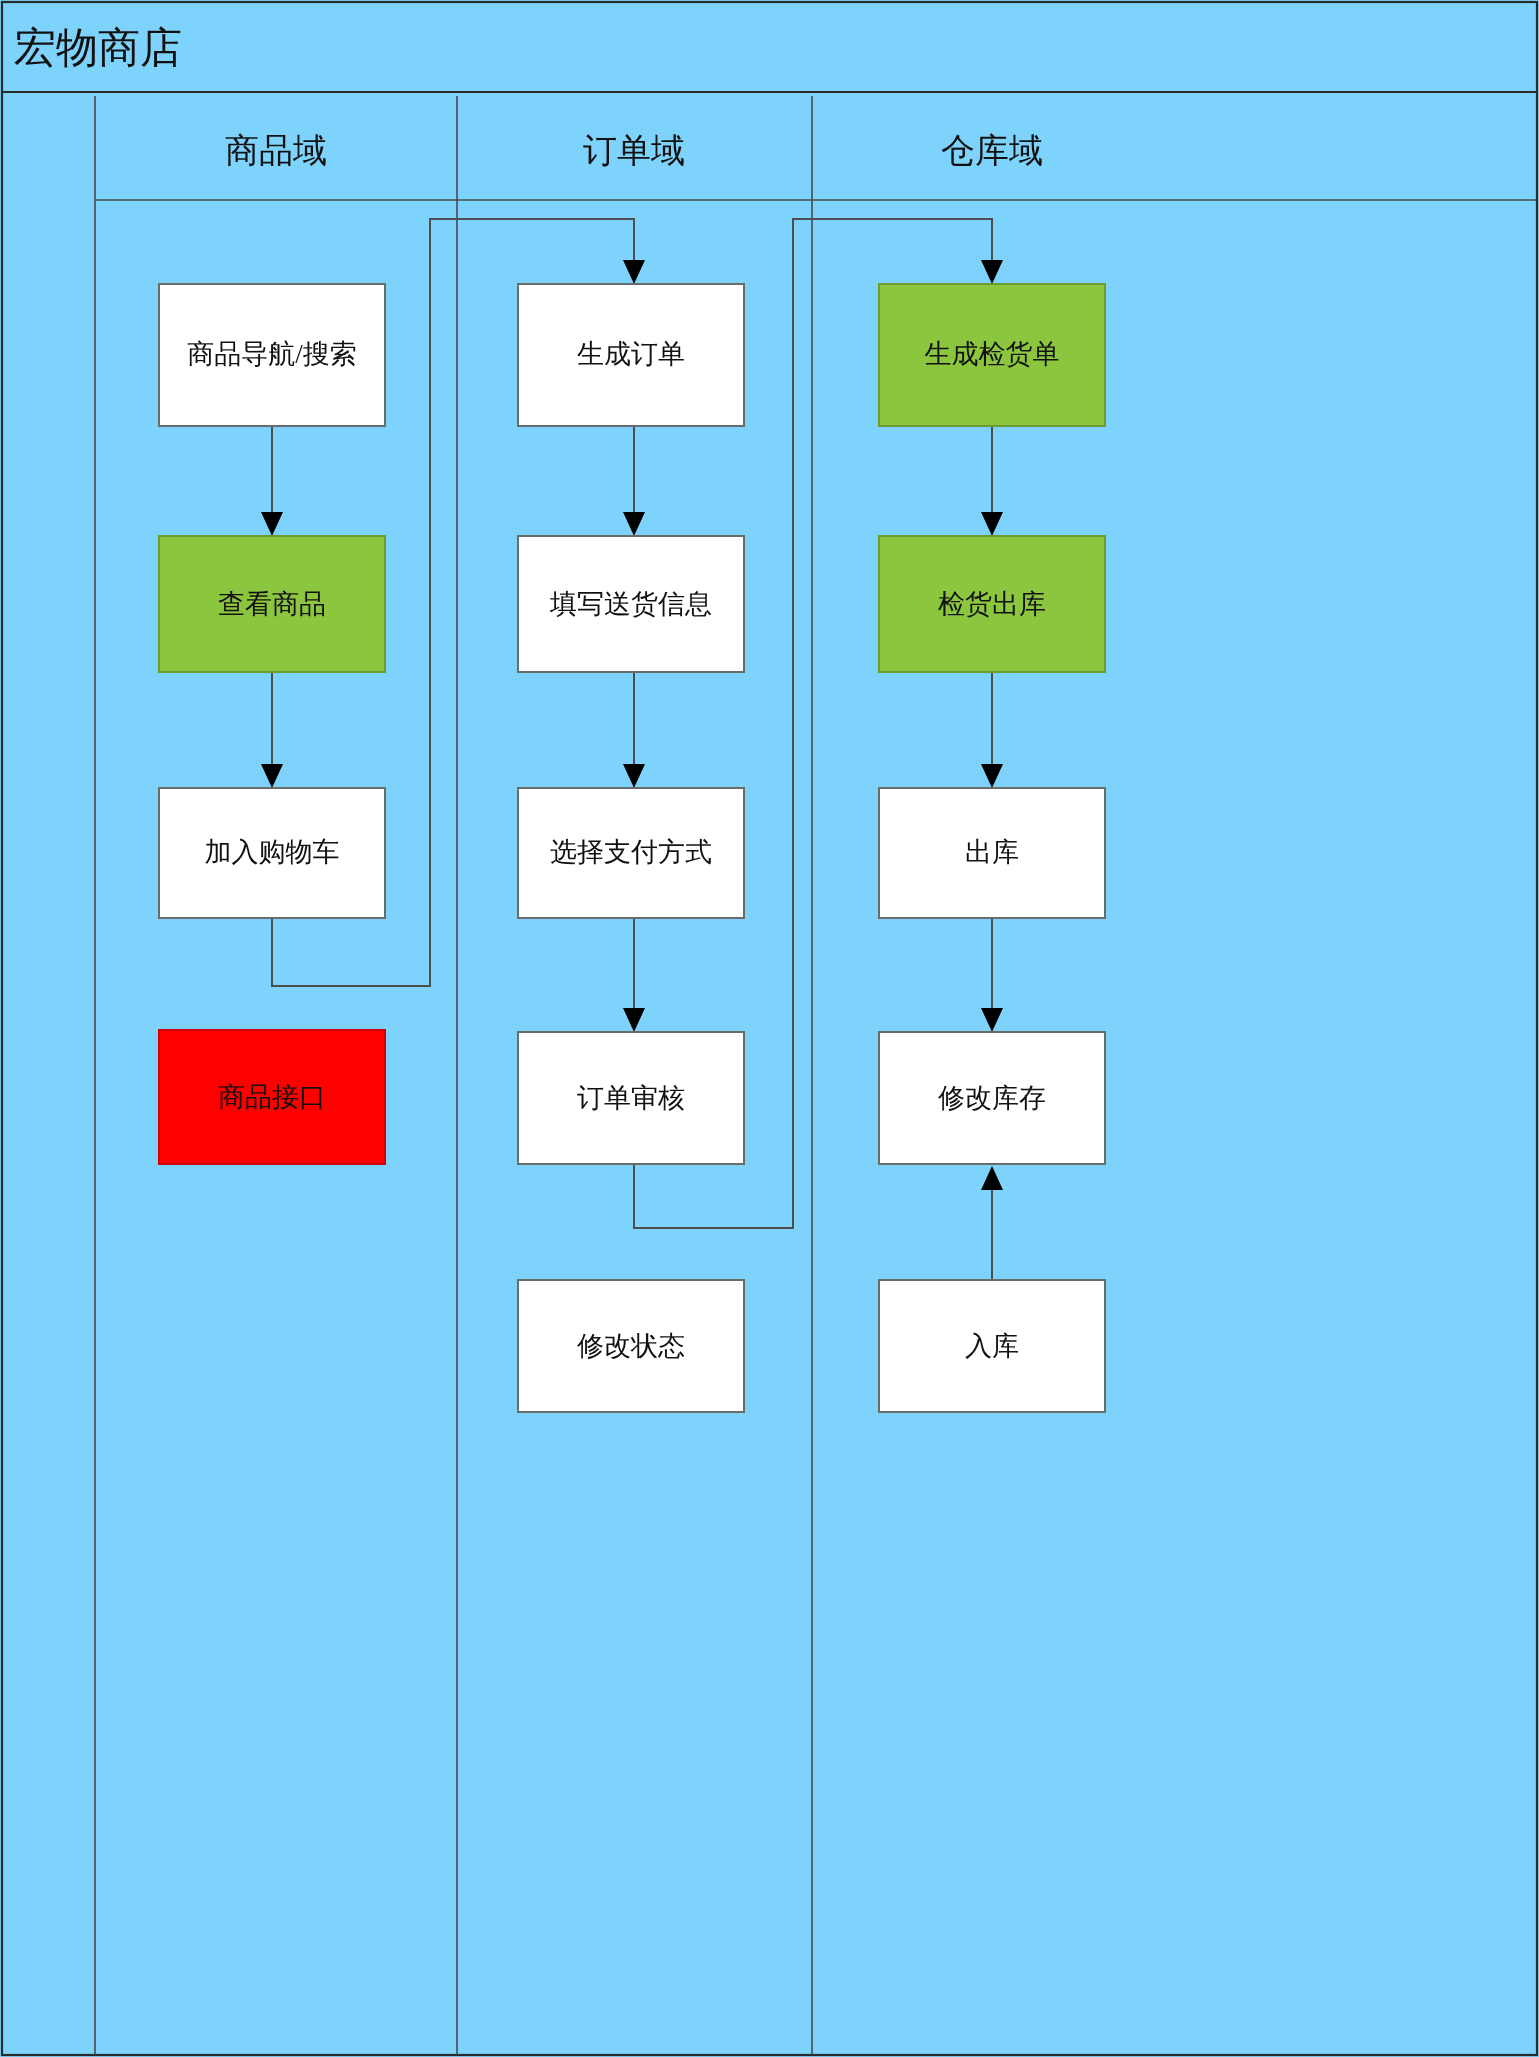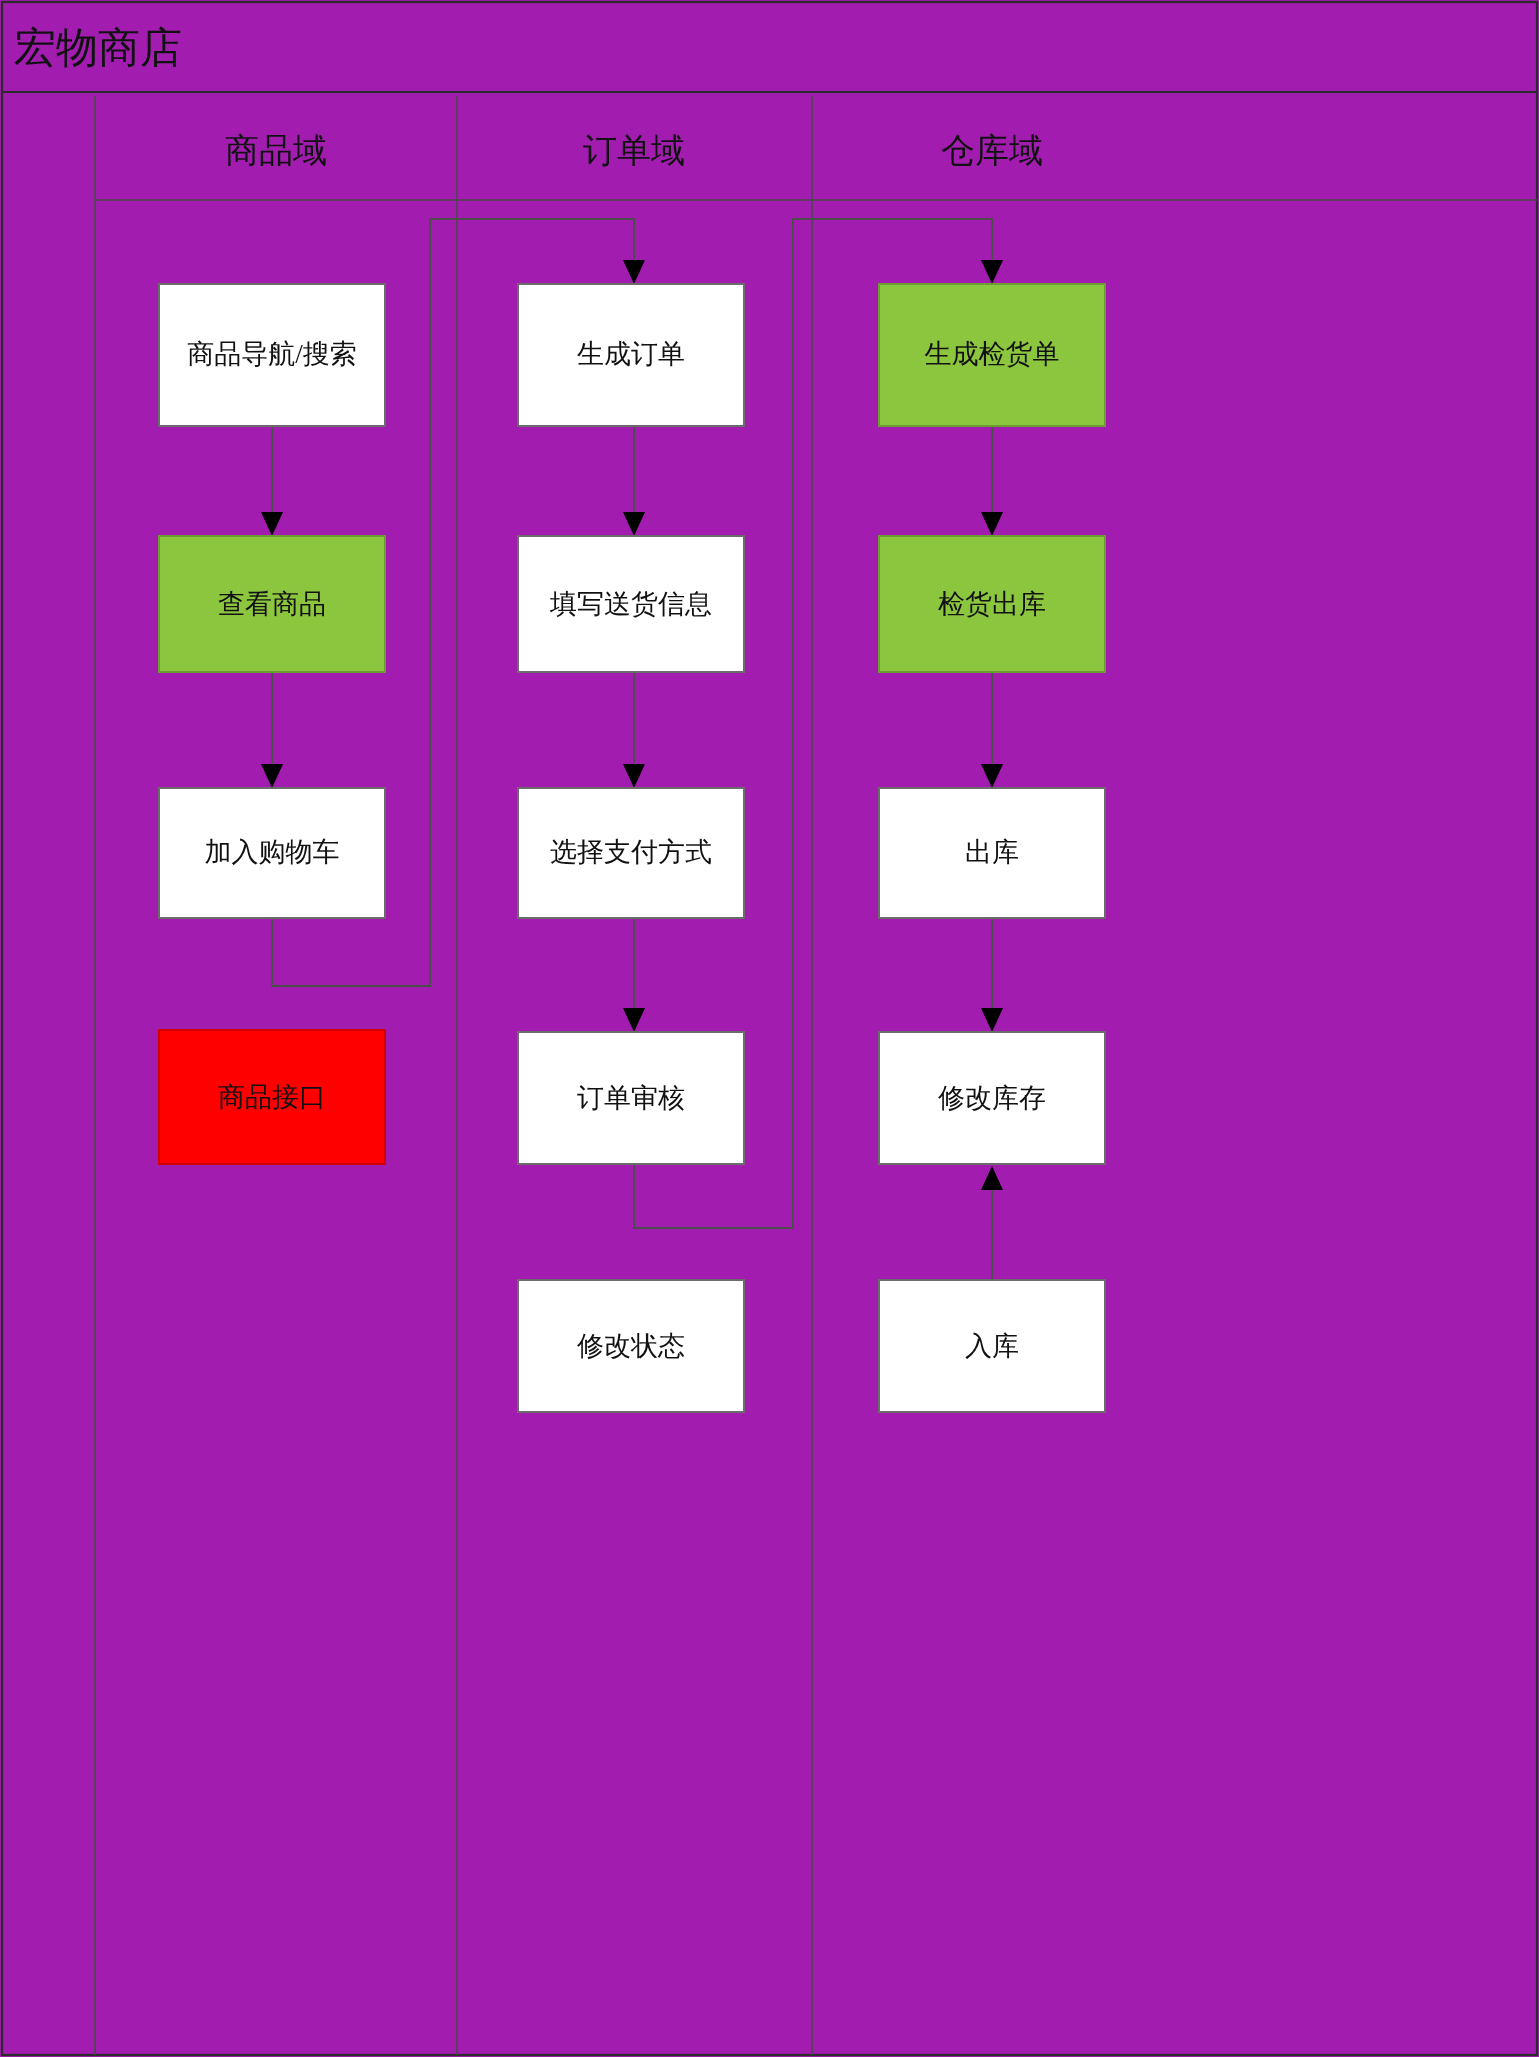--- a/index.html
+++ b/index.html
@@ -7,21 +7,21 @@
     padding: 0;
     background: #ffffff;
   }
   body {
     font-family: "Liberation Serif", "DejaVu Serif", serif;
   }
   #canvas {
     position: relative;
     width: 1539px;
     height: 2057px;
-    background: #a21caf;
+    background: #7dd3fc;
     overflow: hidden;
     text-align: right;
   }
   svg.diagram {
     position: absolute;
     top: 0;
     left: 0;
     width: 1539px;
     height: 2057px;
     display: block;

